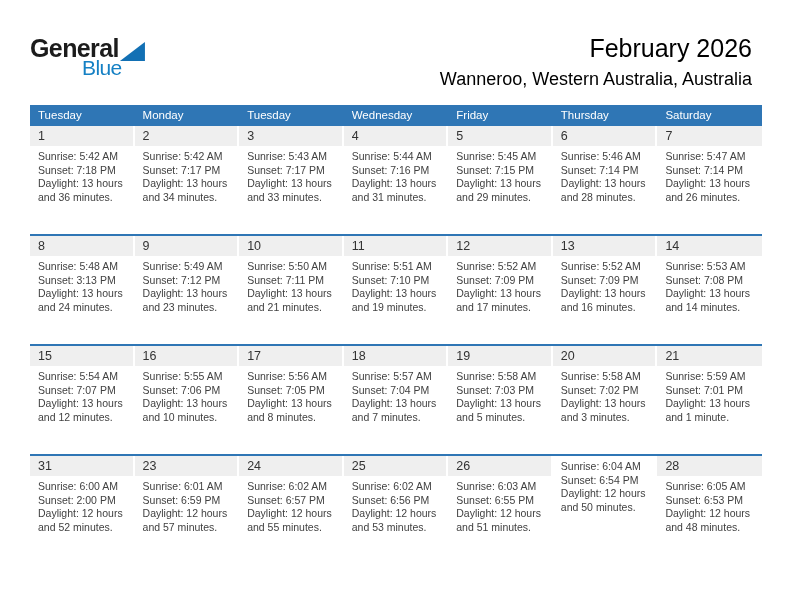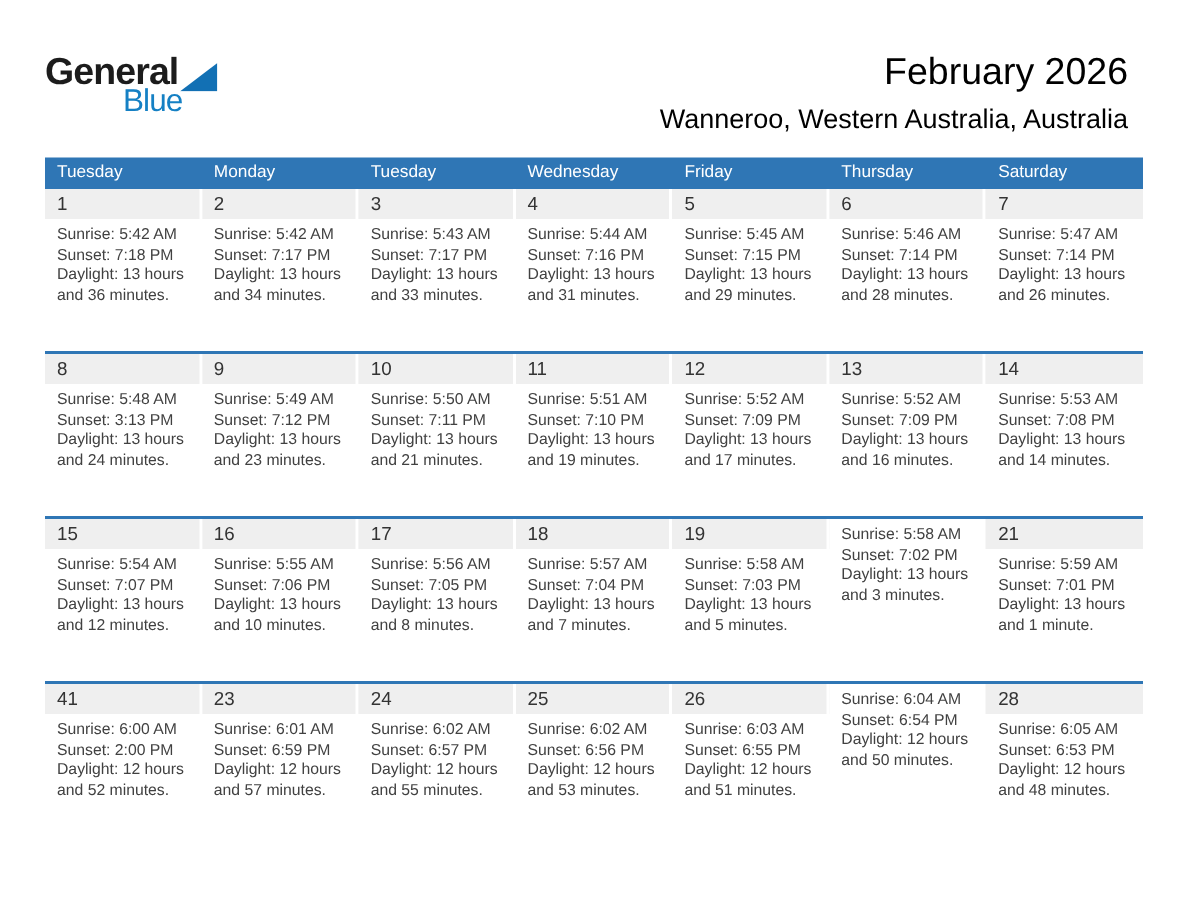--- a/index.html
+++ b/index.html
@@ -241,40 +241,41 @@
           <div class="day">
             <div class="day-num">19</div>
             <div class="day-info">
               <div class="line">Sunrise: 5:58 AM</div>
               <div class="line">Sunset: 7:03 PM</div>
               <div class="line">Daylight: 13 hours</div>
               <div class="line">and 5 minutes.</div>
             </div>
           </div>
           <div class="day">
+            <div class="day-num">20</div>
             <div class="day-info">
               <div class="line">Sunrise: 5:58 AM</div>
               <div class="line">Sunset: 7:02 PM</div>
               <div class="line">Daylight: 13 hours</div>
               <div class="line">and 3 minutes.</div>
             </div>
           </div>
           <div class="day">
             <div class="day-num">21</div>
             <div class="day-info">
               <div class="line">Sunrise: 5:59 AM</div>
               <div class="line">Sunset: 7:01 PM</div>
               <div class="line">Daylight: 13 hours</div>
               <div class="line">and 1 minute.</div>
             </div>
           </div>
         </div>
         <div class="week">
           <div class="day">
-            <div class="day-num">41</div>
+            <div class="day-num">31</div>
             <div class="day-info">
               <div class="line">Sunrise: 6:00 AM</div>
               <div class="line">Sunset: 2:00 PM</div>
               <div class="line">Daylight: 12 hours</div>
               <div class="line">and 52 minutes.</div>
             </div>
           </div>
           <div class="day">
             <div class="day-num">23</div>
             <div class="day-info">

